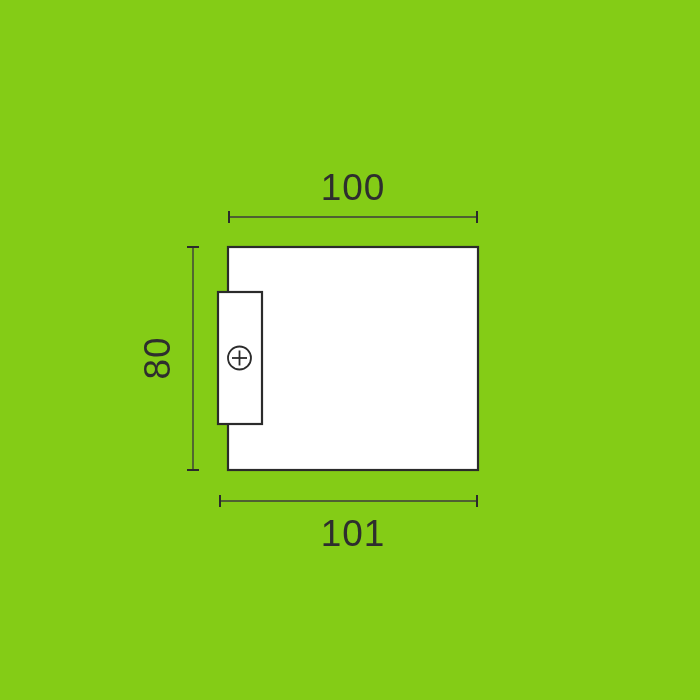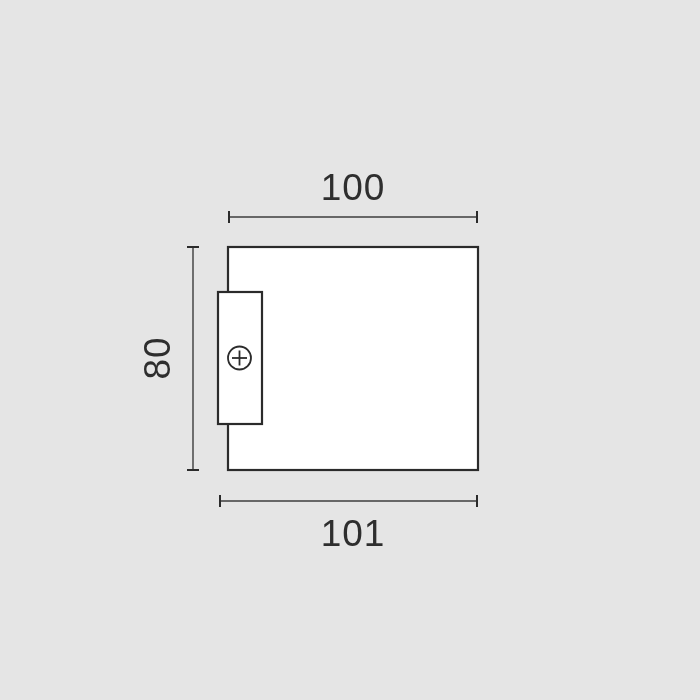--- a/index.html
+++ b/index.html
@@ -5,21 +5,21 @@
   html, body {
     margin: 0;
     padding: 0;
     background: #ffffff;
     font-family: "Liberation Sans", "DejaVu Sans", sans-serif;
   }
   .canvas {
     position: relative;
     width: 700px;
     height: 700px;
-    background: #e5e5e5;
+    background: #84cc16;
     overflow: hidden;
   }
   svg { display: block; }
   .dim-text {
     font-family: "Liberation Sans", "DejaVu Sans", sans-serif;
     font-size: 37px;
     font-weight: 300;
     letter-spacing: 1px;
     fill: #2e2e2e;
   }

